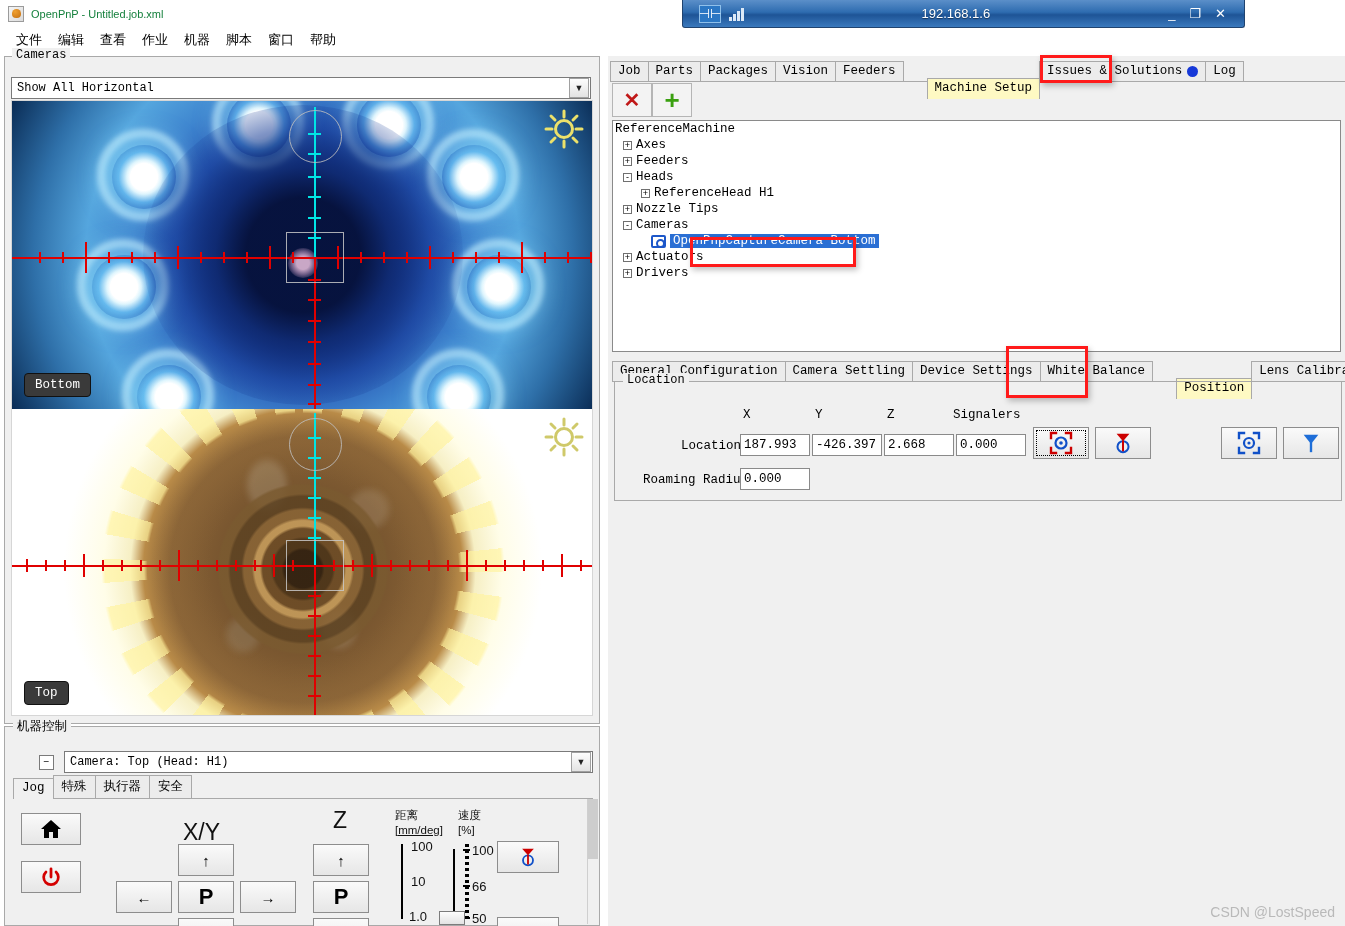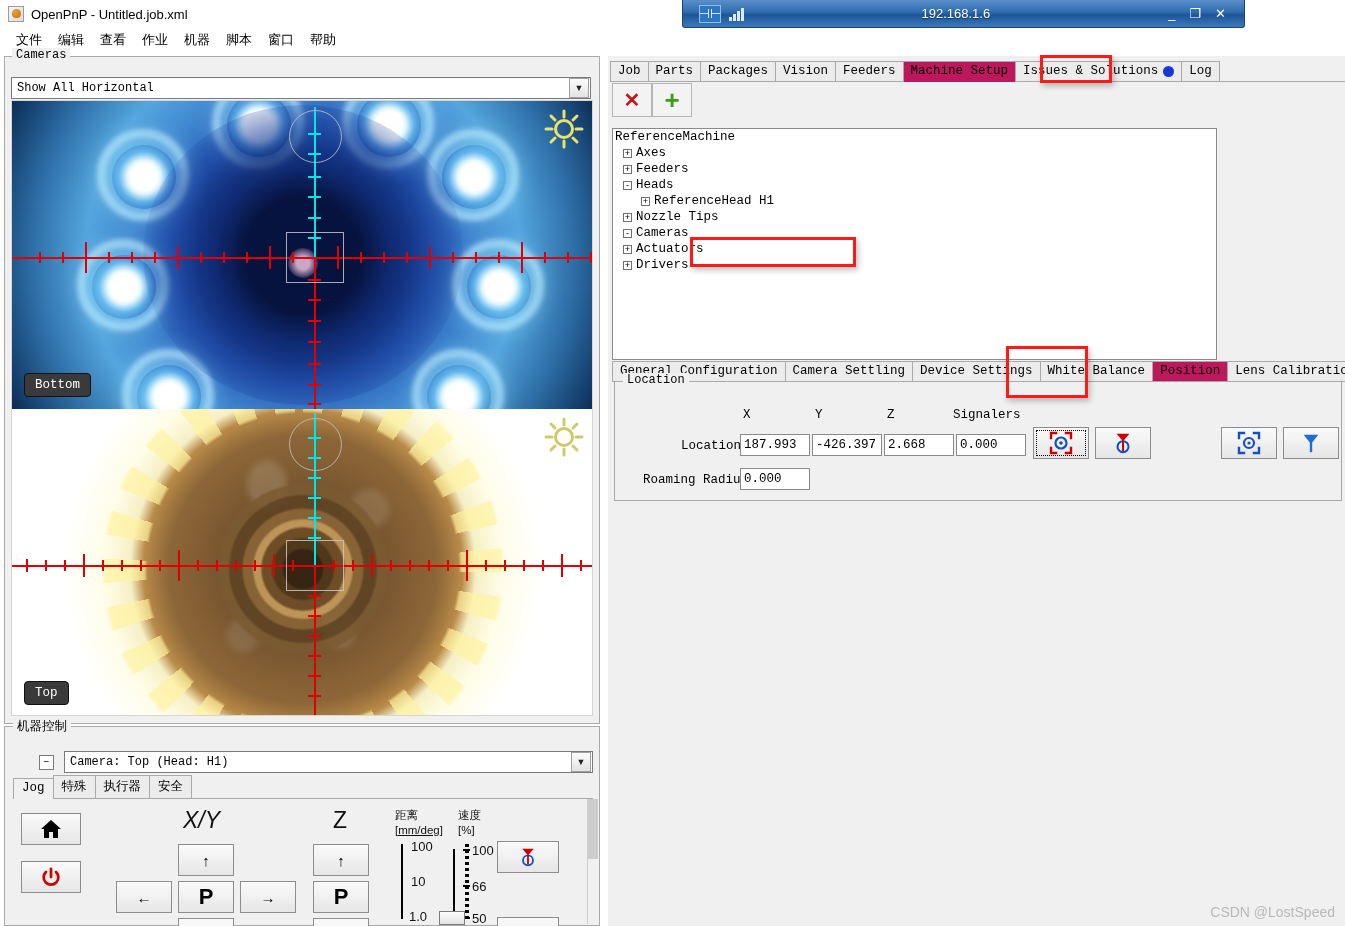--- a/index.html
+++ b/index.html
@@ -65,21 +65,21 @@
     background: linear-gradient(135deg,#f5f5f5,#dcdcdc);
     border: 1px solid #9b9b9b;
     position: relative;
   }
   .win-icon::after{
     content: "";
     position: absolute; left: 3px; top: 2px; width: 9px; height: 9px;
     background: radial-gradient(circle at 35% 30%, #f0a030, #c46f10);
     border-radius: 50% 50% 45% 45%;
   }
-  .win-title { font-size: 13px; color: #000000; }
+  .win-title { font-size: 11px; color: #15803d; }
 
   
   .menu-bar {
     position: absolute; left: 0; top: 28px; width: 1345px; height: 24px;
     background: #ffffff;
     display: flex; align-items: center;
     padding-left: 8px;
     font-size: 13px;
   }
   .menu-item { padding: 2px 8px; color: #000; cursor: default; }
@@ -278,36 +278,36 @@
     position:absolute; left: 2px; top: 4px; width: 735px; height: 22px;
     display:flex; align-items:flex-end;
     border-bottom: 1px solid #a9a9a9;
   }
   .tab {
     font-family:"Liberation Mono", monospace; font-size: 12.5px;
     padding: 2px 7px 3px; border:1px solid #a9a9a9; border-bottom:none;
     background: #ececec; margin-right:-1px; color:#000; white-space:nowrap;
     display:flex; align-items:center; gap:5px;
   }
-  .tab.active { background:#be185d; position:relative; top:1px; padding-bottom:4px; font-weight:normal; }
+  .tab.active { background:#fef9c3; position:relative; top:18px; padding-bottom:4px; font-weight:normal;margin-left:24px; }
   .tab-dot { width:11px; height:11px; border-radius:50%; background:#1638d8; display:inline-block; }
 
   .toolbar {
     position:absolute; left: 4px; top: 26px; width: 730px; height: 36px;
     display:flex; align-items:center;
   }
   .tbtn {
     width: 40px; height: 34px; border:1px solid #b5b5b5;
     background:#f3f3f3; display:flex; align-items:center; justify-content:center;
   }
   .tbtn.del { font-size:20px; color:#c01818; font-weight:bold; }
   .tbtn.add { font-size:26px; color:#3aa010; font-weight:bold; line-height:0.7; }
 
   .tree {
-    position:absolute; left: 4px; top: 72px; width: 605px; height: 232px;
+    position:absolute; left: 4px; top: 64px; width: 729px; height: 232px;
     background:#ffffff; border:1px solid #8a8a8a;
     overflow:hidden;
     font-family:"Liberation Mono", monospace; font-size: 12.5px; color:#000;
   }
   .tnode { display:flex; align-items:center; height: 16px; padding-left: 2px; white-space:nowrap; }
   .texp {
     width: 9px; height: 9px; border:1px solid #707070; background:#fff;
     display:inline-flex; align-items:center; justify-content:center;
     font-size: 9px; line-height:1; margin-right: 4px; color:#000;
     font-family:"Liberation Sans",sans-serif;
@@ -612,21 +612,21 @@
         </svg>
       </div>
 
       <div class="btn" style="position:absolute; left:8px; top:62px; width:60px; height:32px;">
         <svg width="22" height="22" viewBox="0 0 24 24" aria-hidden="true">
           <path d="M12 3 L12 12" stroke="#d40000" stroke-width="3" stroke-linecap="round" fill="none"></path>
           <path d="M6.5 6.5 A8 8 0 1 0 17.5 6.5" stroke="#d40000" stroke-width="3" fill="none" stroke-linecap="round"></path>
         </svg>
       </div>
 
-      <div class="jog-label" style="position:absolute; left:170px; top:8px;font-style:italic;">X/Y</div>
+      <div class="jog-label" style="position:absolute; left:170px; top:20px;">X/Y</div>
 
       <div class="jog-label" style="position:absolute; left:320px; top:8px;">Z</div>
 
       <div class="btn" style="position:absolute; left:165px; top:45px; width:56px; height:32px;">↑</div>
 
       <div class="btn" style="position:absolute; left:103px; top:82px; width:56px; height:32px;">←</div>
 
       <div class="btn big" style="position:absolute; left:165px; top:82px; width:56px; height:32px;">P</div>
 
       <div class="btn" style="position:absolute; left:227px; top:82px; width:56px; height:32px;">→</div>
@@ -732,20 +732,24 @@
         <span class="texp">+</span>
         <span>ReferenceHead H1</span>
       </div>
       <div class="tnode" style="padding-left:10px;">
         <span class="texp">+</span>
         <span>Nozzle Tips</span>
       </div>
       <div class="tnode" style="padding-left:10px;">
         <span class="texp">-</span>
         <span>Cameras</span>
+      </div>
+      <div class="tnode" style="padding-left:38px;">
+        <span class="tcam-icon"></span>
+        <span class="tsel">OpenPnpCaptureCamera Bottom</span>
       </div>
       <div class="tnode" style="padding-left:10px;">
         <span class="texp">+</span>
         <span>Actuators</span>
       </div>
       <div class="tnode" style="padding-left:10px;">
         <span class="texp">+</span>
         <span>Drivers</span>
       </div>
     </div>

